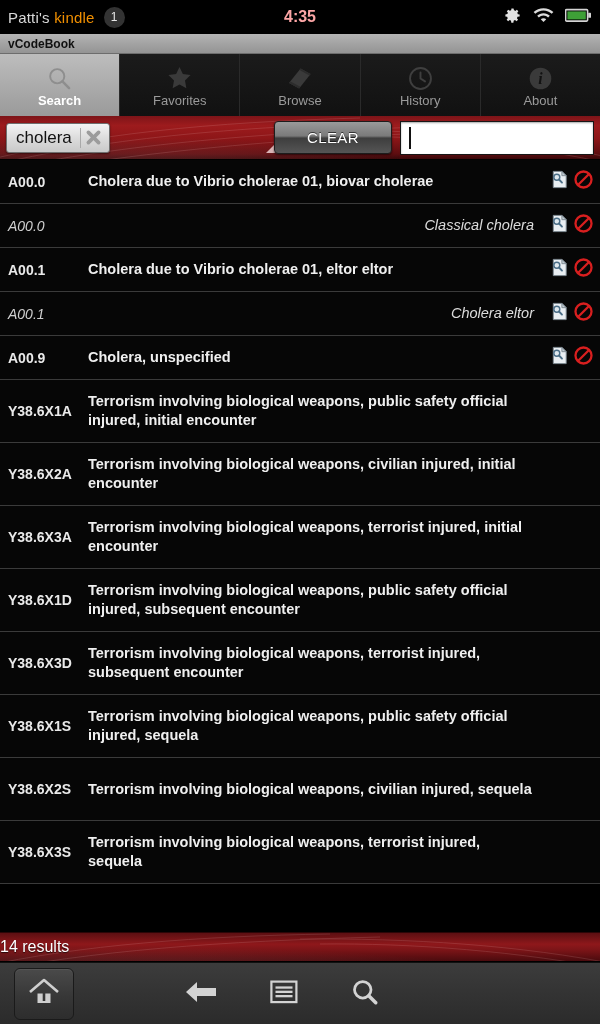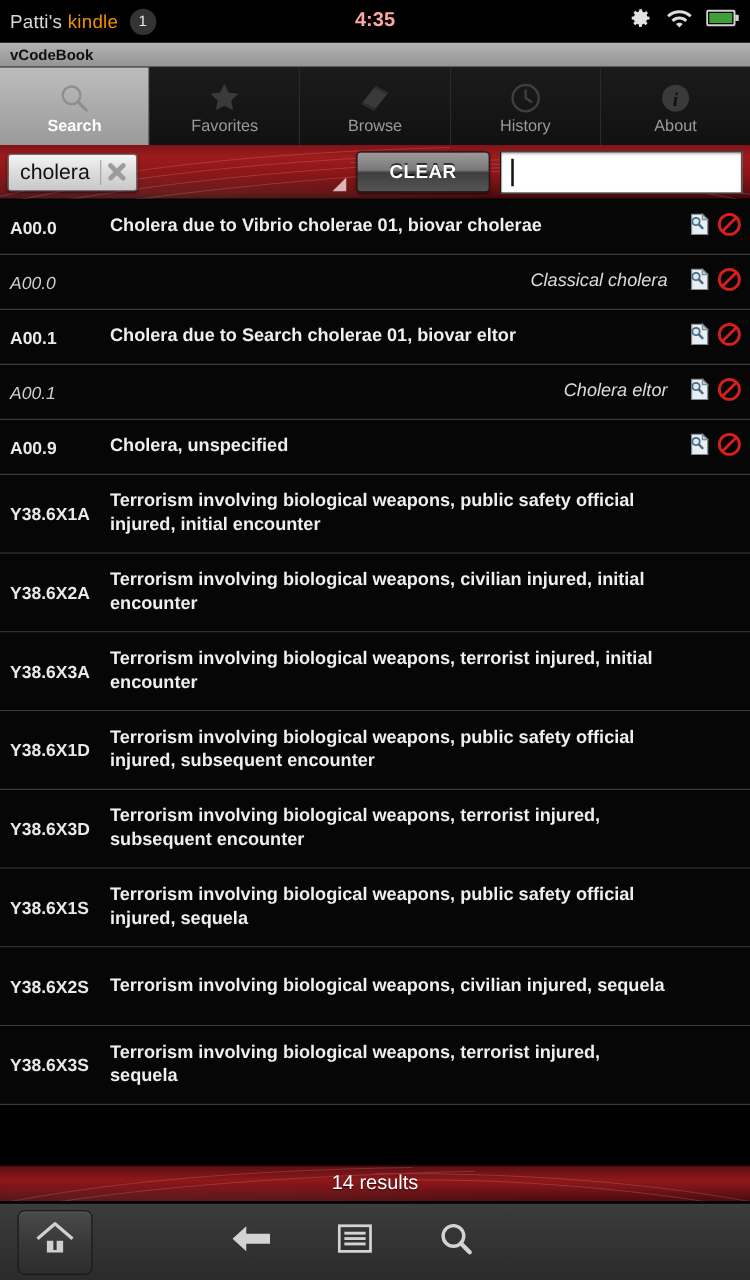--- a/index.html
+++ b/index.html
@@ -81,24 +81,24 @@
     border-right:1px solid #a9a9a9;
   }
   .chip .chip-x { width:26px; display:flex; align-items:center; justify-content:center; }
   .dd-tri {
     position:absolute; left:266px; bottom:6px; z-index:3;
     width:0; height:0; border-left:11px solid transparent;
     border-bottom:11px solid rgba(255,235,235,.75);
   }
   .clearbtn {
     margin-left:auto; z-index:3;
-    width:107px; height:33px; border-radius:4px;
+    width:118px; height:33px; border-radius:4px;
     border:1px solid #1d1d1d;
     background:linear-gradient(to bottom,#9a9a9a 0%,#7a7a7a 45%,#3e3e3e 52%,#555 100%);
-    color:#fff; font-size:15px; font-weight:bold; letter-spacing:.4px;
+    color:#fff; font-size:15px; font-weight:normal; letter-spacing:.4px;
     display:flex; align-items:center; justify-content:center;
     text-shadow:0 -1px 0 rgba(0,0,0,.6);
     box-shadow:0 1px 2px rgba(0,0,0,.6);
   }
   .textfield {
     margin-left:8px; z-index:3;
     width:194px; height:34px;
     background:#fff; border:1px solid #171717;
     display:flex; align-items:center; padding:0 8px;
     box-shadow:inset 0 1px 2px rgba(0,0,0,.35);
@@ -128,21 +128,21 @@
   .row .desc {
     flex:1 1 auto; font-size:14.5px; font-weight:bold; color:#efefef;
     line-height:19px; padding-right:6px;
   }
   .row.sub .desc { font-weight:normal; font-style:italic; color:#dcdcdc;text-align:right; }
   .row .acts { flex:0 0 54px; display:flex; align-items:center; justify-content:flex-end; gap:3px; }
 
   
   .footer {
     flex:0 0 30px; height:30px; position:relative;
-    display:flex; align-items:center; justify-content:center;
+    display:flex; align-items:center; justify-content:flex-start;
     background:
       radial-gradient(130% 200% at 20% 150%, rgba(255,190,190,.16) 0%, rgba(255,190,190,0) 50%),
       linear-gradient(to bottom,#5c0f12 0%,#8e181b 40%,#7a1417 62%,#4a0b0e 100%);
     border-top:1px solid #2c0507;
     border-bottom:1px solid #000;
     overflow:hidden;
   }
   .footer .ftext { font-size:16px; color:#fff; z-index:3; text-shadow:0 1px 1px rgba(0,0,0,.7); }
 
   
@@ -315,21 +315,21 @@
               <line x1="10.5" y1="11" x2="13.6" y2="14.2" stroke="#4a6d86" stroke-width="2" stroke-linecap="round"></line>
             </svg></span>
           <span><svg width="21" height="21" viewBox="0 0 22 22">
               <circle cx="11" cy="11" r="8.4" fill="none" stroke="#d81f1f" stroke-width="2.4"></circle>
               <line x1="5.2" y1="16.8" x2="16.8" y2="5.2" stroke="#d81f1f" stroke-width="2.4"></line>
             </svg></span>
         </div>
       </div>
       <div class="row">
         <div class="code">A00.1</div>
-        <div class="desc">Cholera due to Search cholerae 01, biovar eltor</div>
+        <div class="desc">Cholera due to Vibrio cholerae 01, eltor eltor</div>
         <div class="acts">
           <span><svg width="21" height="21" viewBox="0 0 22 22">
               <path fill="#e9eef2" stroke="#7f8a93" stroke-width="1" d="M4.5 2.5h9l4.5 4.5v12.5h-13.5z"></path>
               <path fill="#c3cdd4" stroke="#7f8a93" stroke-width="1" d="M13.5 2.5l4.5 4.5h-4.5z"></path>
               <circle cx="8.2" cy="8.6" r="3.1" fill="#dfe8ee" stroke="#4a6d86" stroke-width="1.5"></circle>
               <line x1="10.5" y1="11" x2="13.6" y2="14.2" stroke="#4a6d86" stroke-width="2" stroke-linecap="round"></line>
             </svg></span>
           <span><svg width="21" height="21" viewBox="0 0 22 22">
               <circle cx="11" cy="11" r="8.4" fill="none" stroke="#d81f1f" stroke-width="2.4"></circle>
               <line x1="5.2" y1="16.8" x2="16.8" y2="5.2" stroke="#d81f1f" stroke-width="2.4"></line>

